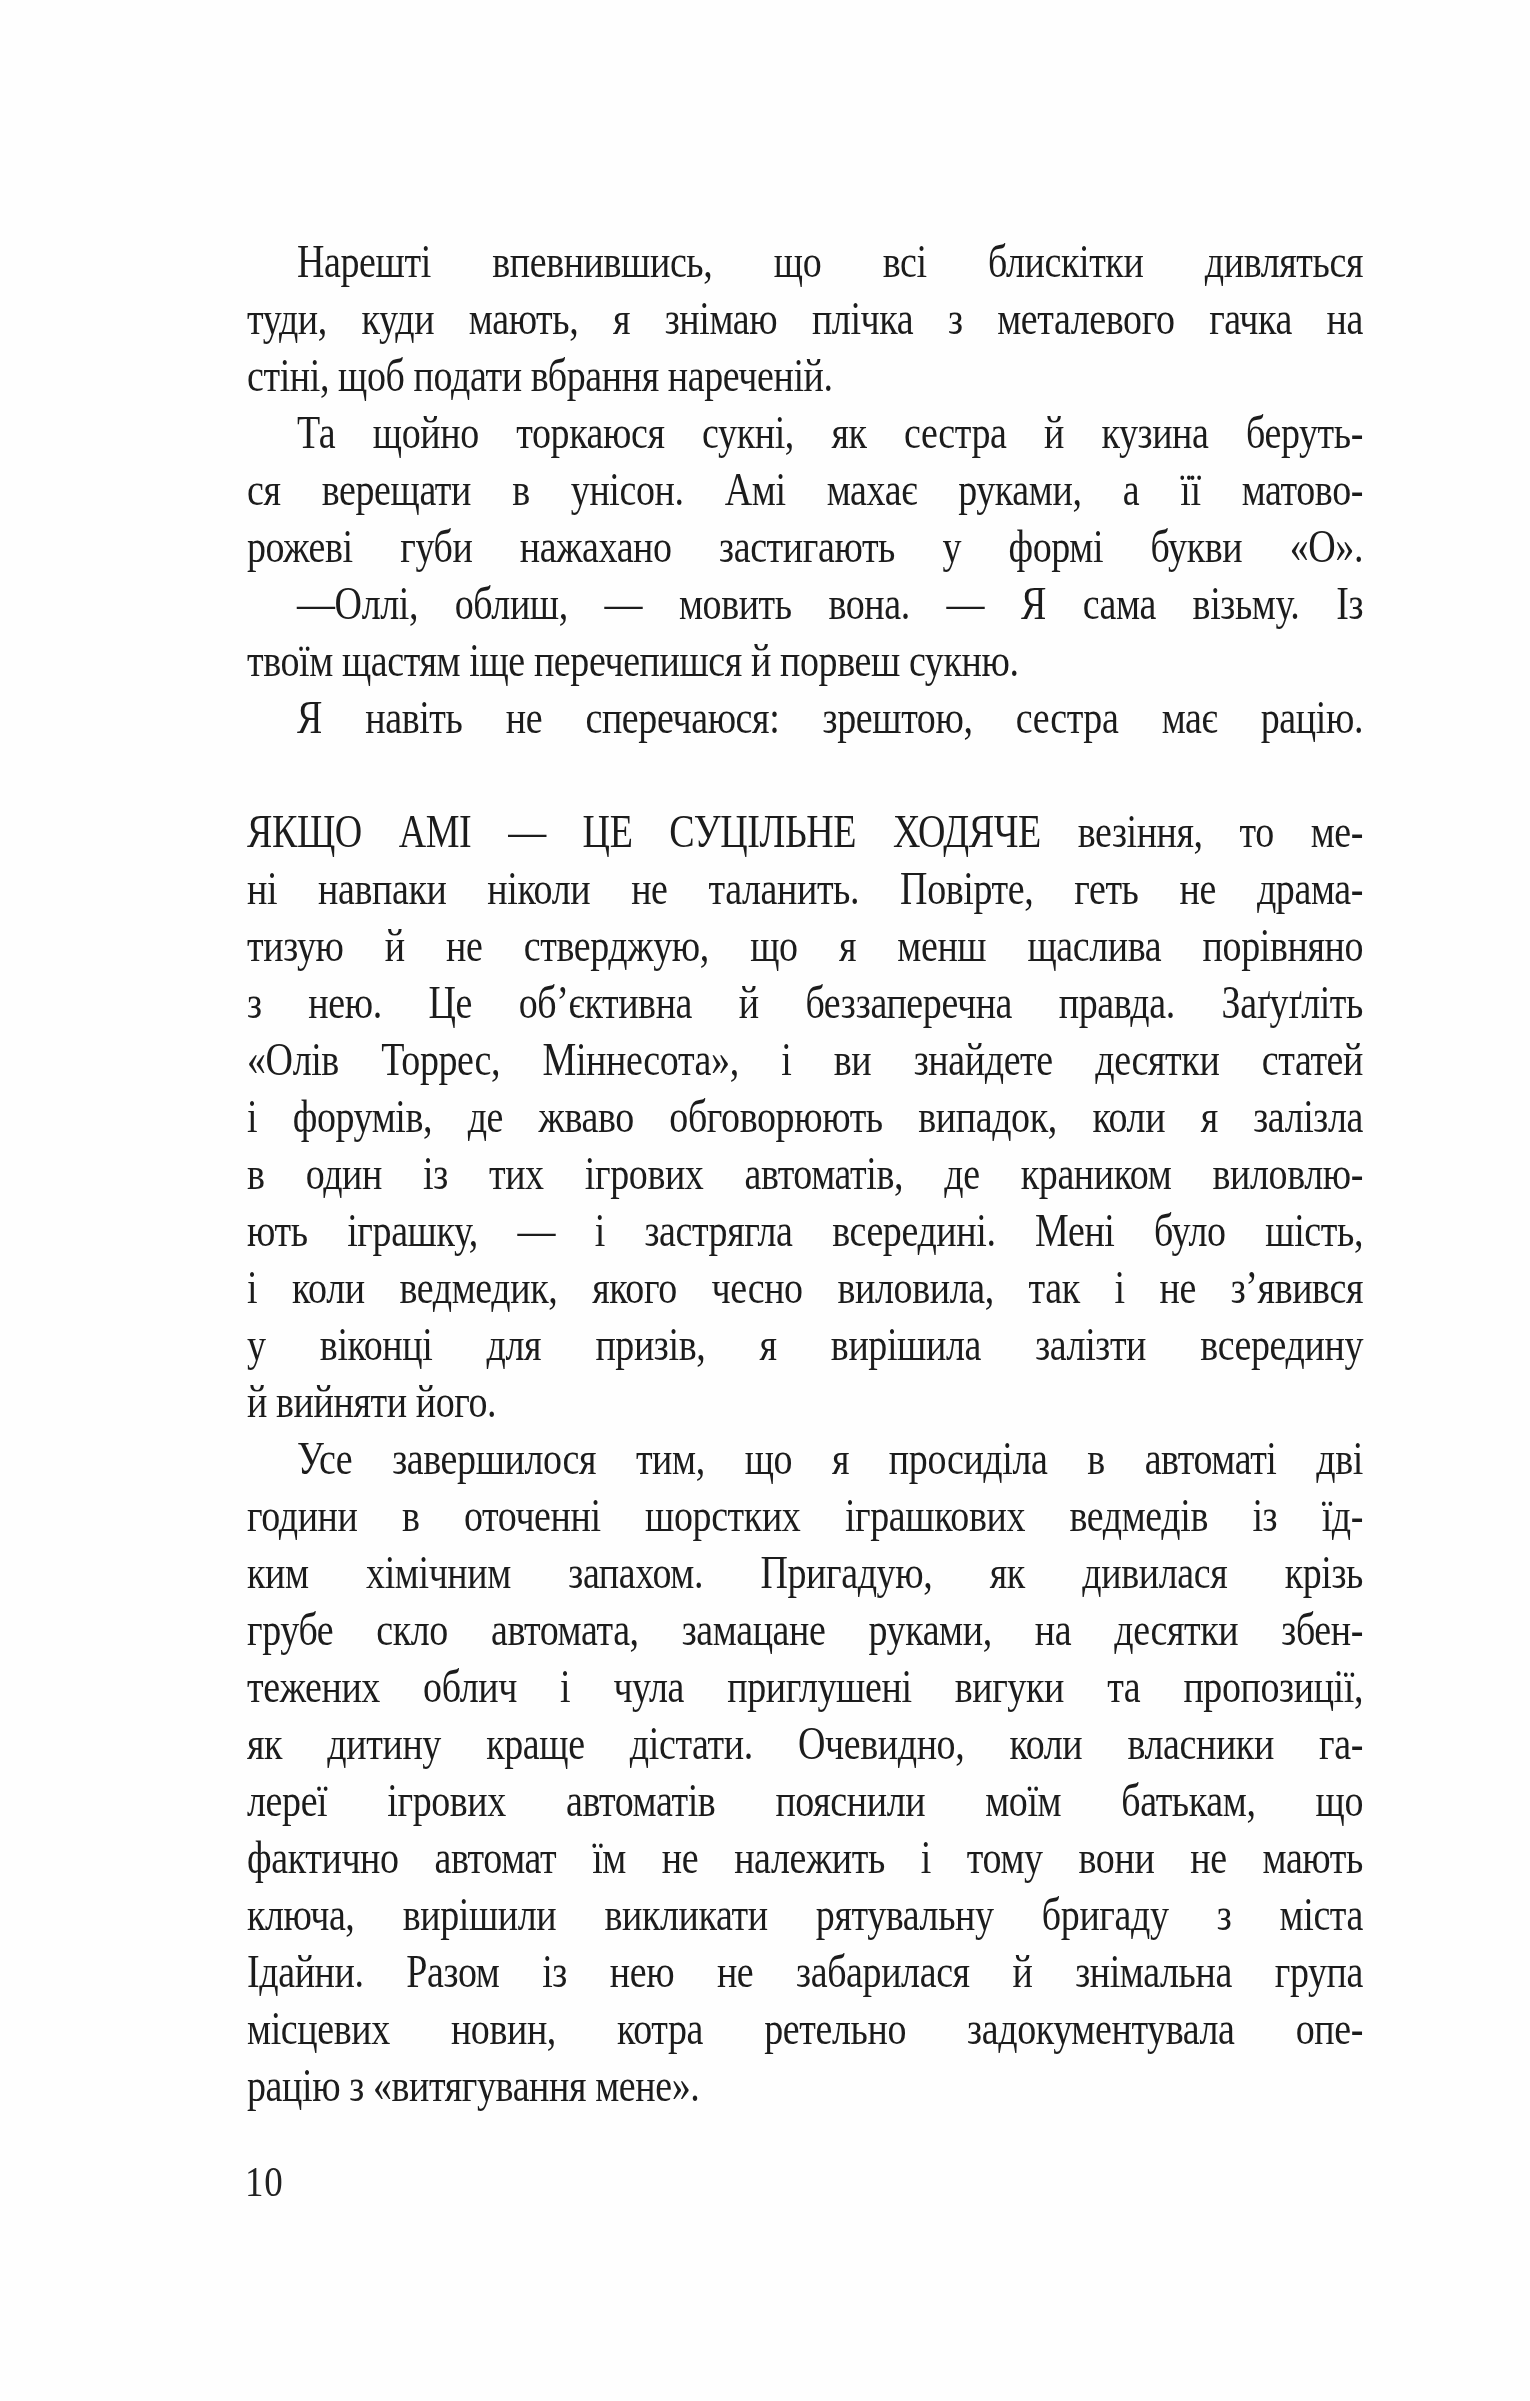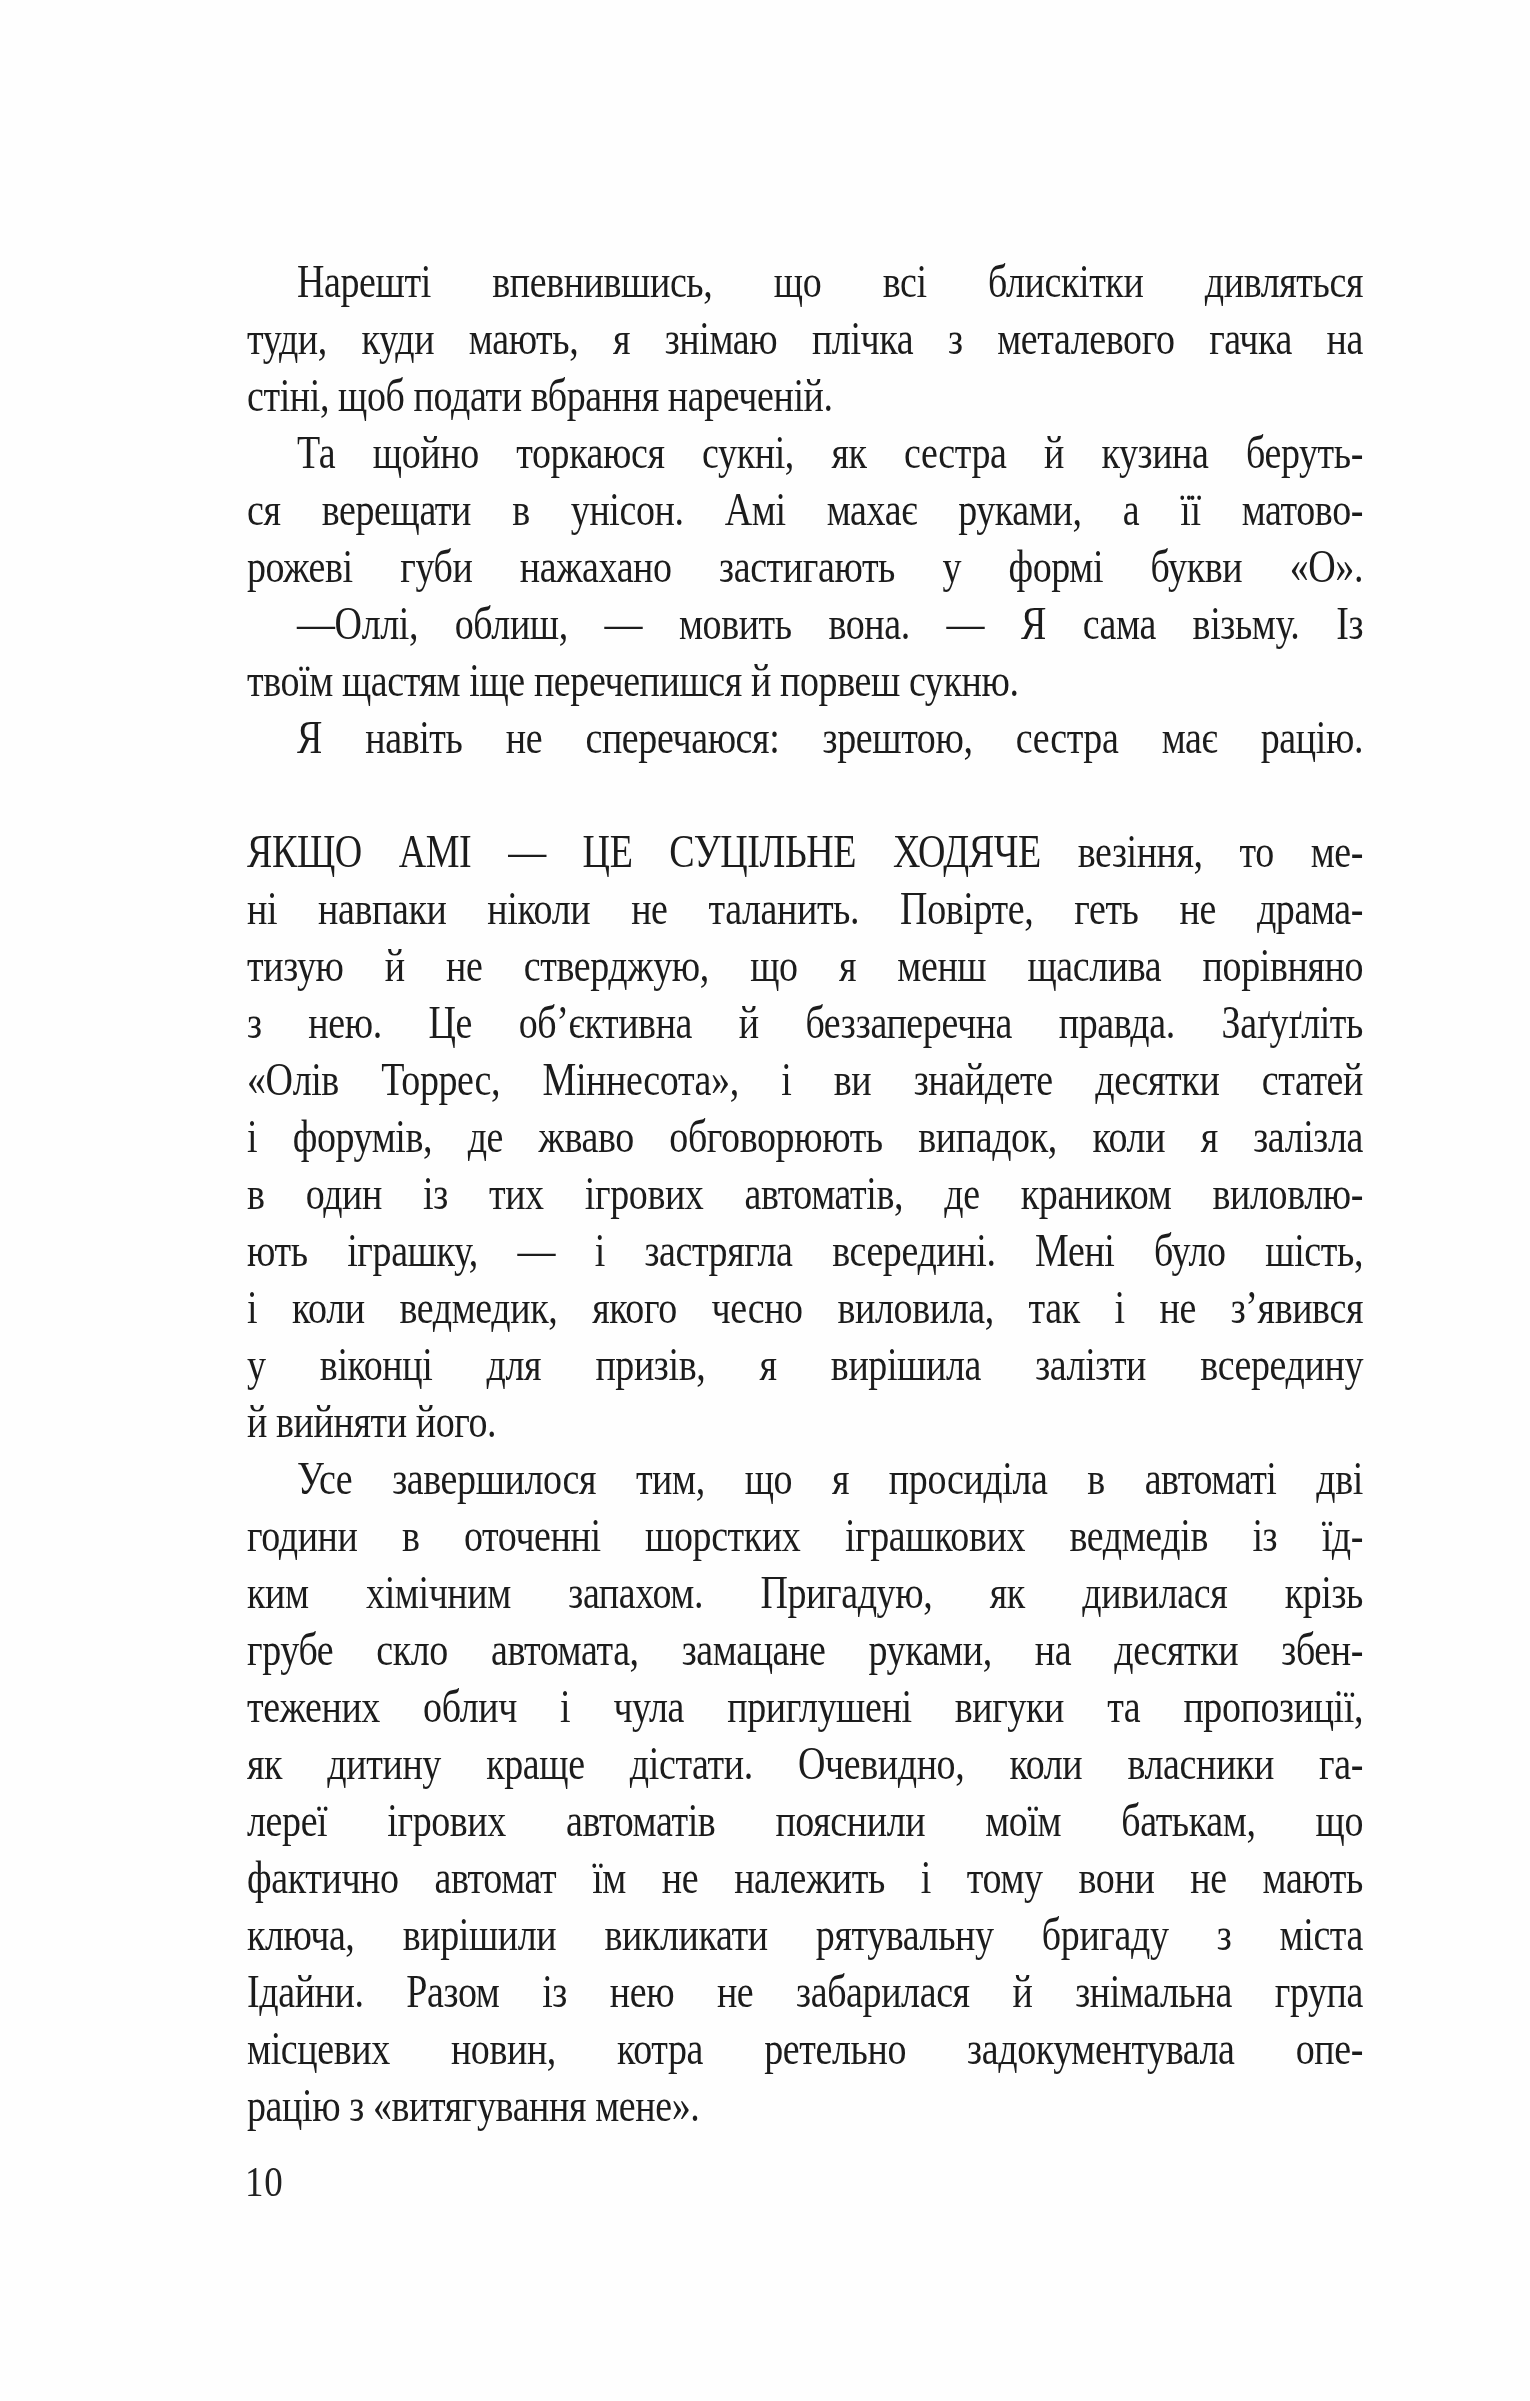--- a/index.html
+++ b/index.html
@@ -16,21 +16,21 @@
     overflow: hidden;
   }
   .page {
     position: absolute;
     inset: 0;
     background: #fefefe;
   }
   .text-block {
     position: absolute;
     left: 247px;
-    top: 253px;
+    top: 233px;
     width: 1116px;
   }
   .line {
     height: 57px;
     line-height: 57px;
     font-size: 38px;
     letter-spacing: -0.4px;
     transform: scaleY(1.22);
     transform-origin: 0 50%;
     white-space: normal;

